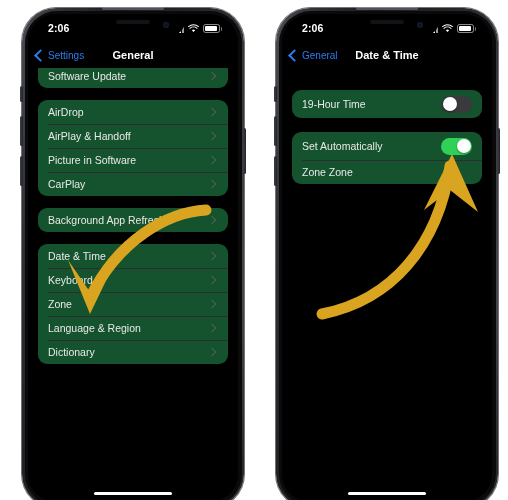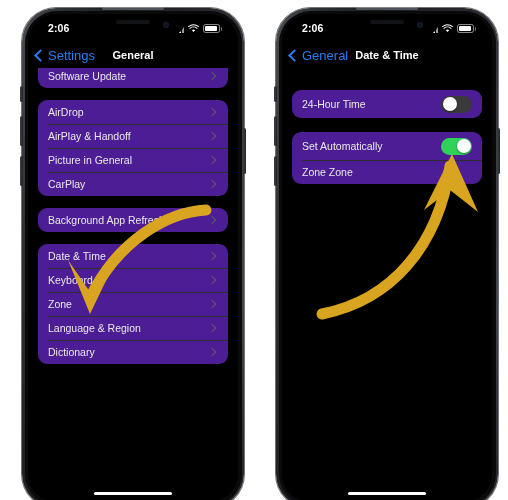--- a/index.html
+++ b/index.html
@@ -57,27 +57,27 @@
   .batt::after{content:"";position:absolute;right:-3px;top:2.5px;width:1.5px;height:3.5px;
                background:rgba(255,255,255,.45);border-radius:0 1px 1px 0;}
   .batt i{position:absolute;left:1px;top:1px;bottom:1px;width:12px;background:#fff;border-radius:1px;display:block;}
 
   
   .navbar{position:absolute;left:0;right:0;top:28px;height:26px;z-index:5;
           display:flex;align-items:center;background:#000;}
   .nav-back{display:flex;align-items:center;gap:2px;padding-left:8px;cursor:pointer;}
   .chev-back{width:7px;height:7px;border-left:2px solid #2b7cf0;border-bottom:2px solid #2b7cf0;
              transform:rotate(45deg);margin-right:1px;}
-  .nav-back-label{color:#2b7cf0;font-size:13px;}
+  .nav-back-label{color:#2b7cf0;font-size:10px;}
   .nav-title{position:absolute;left:0;right:0;text-align:center;color:#fff;
              font-size:11px;font-weight:bold;pointer-events:none;}
 
   
   .content{position:absolute;left:0;right:0;top:54px;bottom:0;overflow:hidden;}
-  .group{margin:12px 10px 12px 10px;background:#4c1d95;border-radius:9px;overflow:hidden;}
+  .group{margin:12px 10px 12px 10px;background:#14532d;border-radius:9px;overflow:hidden;}
   .group.tophalf{border-radius:0 0 9px 9px;margin-top:-4px;}
   .row{position:relative;height:24px;display:flex;align-items:center;
        padding:0 10px;box-sizing:border-box;}
   .row + .row::before{content:"";position:absolute;left:10px;right:0;top:0;height:1px;
                       background:#2e2e30;}
   .row-label{color:#e9e9ea;font-size:10.5px;flex:1;white-space:nowrap;}
   .chev{width:5px;height:5px;border-right:1.5px solid #5c5c5e;border-top:1.5px solid #5c5c5e;
         transform:rotate(45deg);margin-right:3px;}
 
   
@@ -156,21 +156,21 @@
         <div class="group">
           <div class="row">
             <span class="row-label">AirDrop</span>
             <span class="chev"></span>
           </div>
           <div class="row">
             <span class="row-label">AirPlay &amp; Handoff</span>
             <span class="chev"></span>
           </div>
           <div class="row">
-            <span class="row-label">Picture in General</span>
+            <span class="row-label">Picture in Software</span>
             <span class="chev"></span>
           </div>
           <div class="row">
             <span class="row-label">CarPlay</span>
             <span class="chev"></span>
           </div>
         </div>
 
         <div class="group">
           <div class="row">
@@ -252,21 +252,21 @@
         <span class="nav-back">
           <span class="chev-back"></span>
           <span class="nav-back-label">General</span>
         </span>
         <span class="nav-title">Date &amp; Time</span>
       </div>
 
       <div class="content" style="top:64px;">
         <div class="group" style="margin-bottom:14px;">
           <div class="row tall">
-            <span class="row-label">24-Hour Time</span>
+            <span class="row-label">19-Hour Time</span>
             <span class="sw off">
               <span class="knob"></span>
             </span>
           </div>
         </div>
 
         <div class="group">
           <div class="row tall">
             <span class="row-label">Set Automatically</span>
             <span class="sw on">

